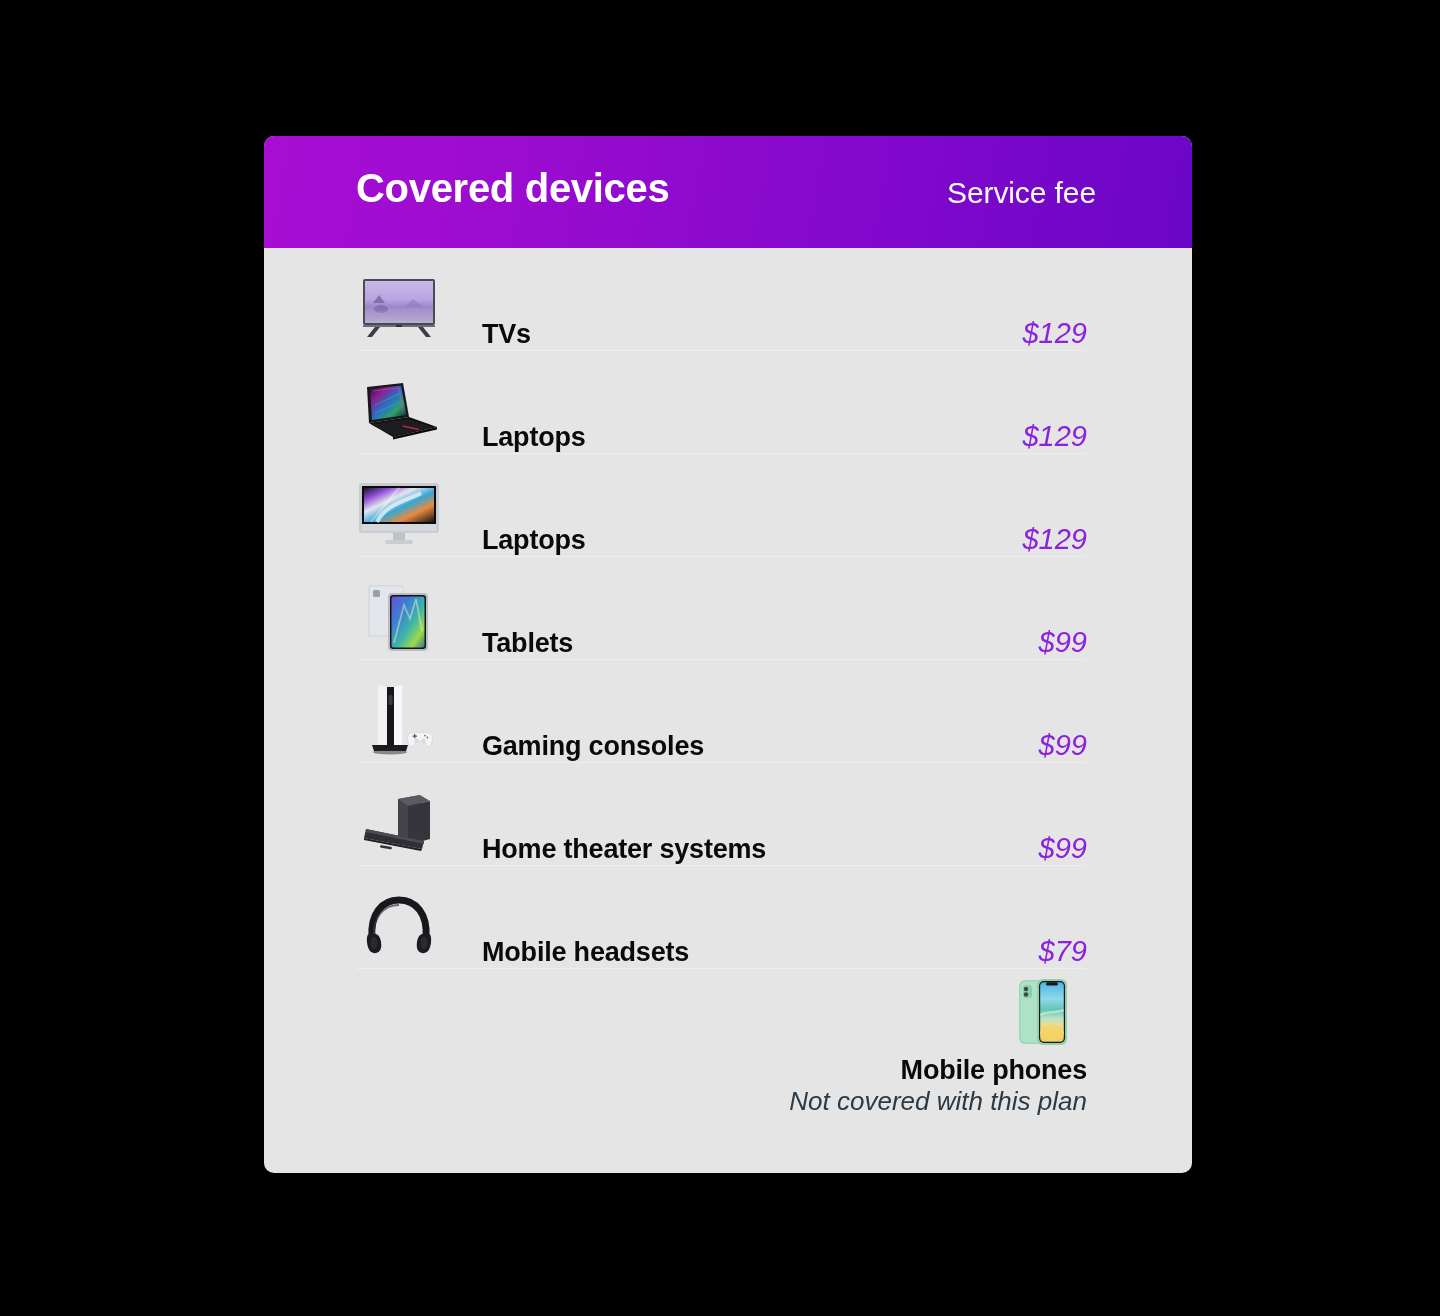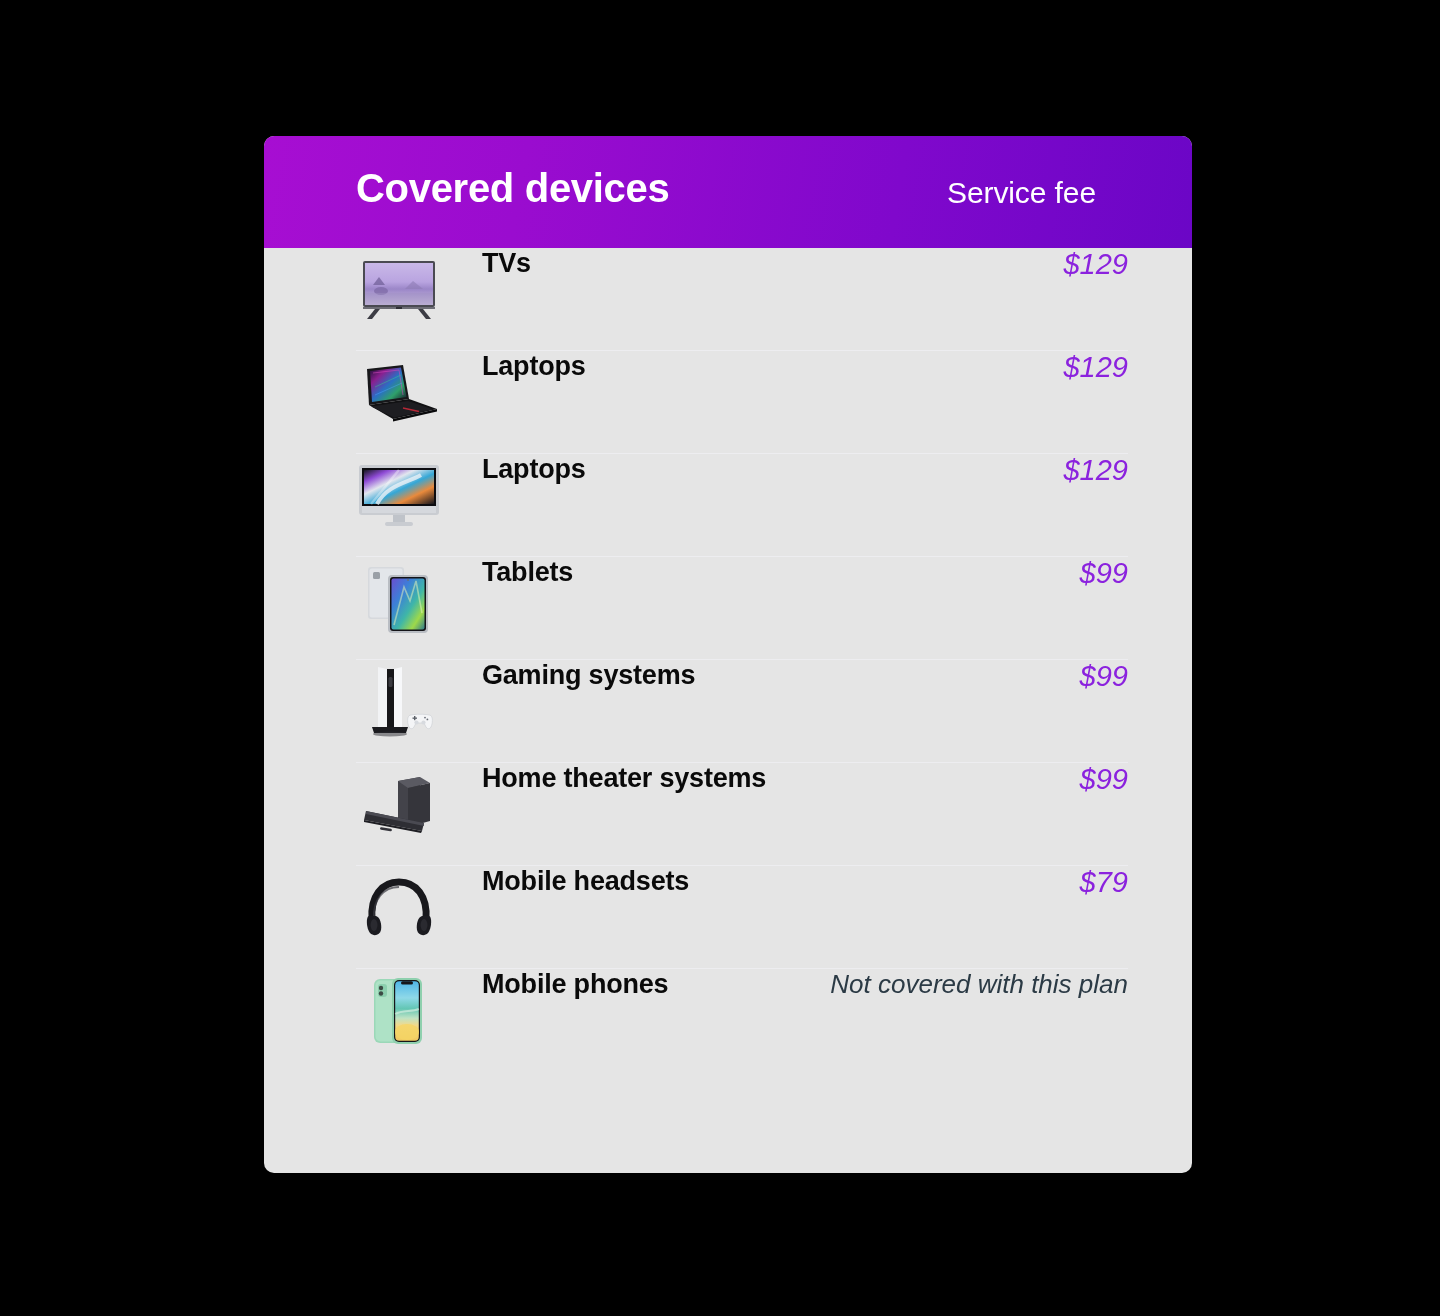--- a/index.html
+++ b/index.html
@@ -44,26 +44,26 @@
     color: #ffffff;
     letter-spacing: -0.1px;
     margin-left: 44px;
   }
 
   
   .rows { padding: 0 0 0 0; }
   .row {
     position: relative;
     display: flex;
-    align-items: flex-start;
+    align-items: flex-end;
     height: 103px;
-    margin: 0 64px 0 92px;
+    margin: 0 105px 0 92px;
     border-bottom: 1px solid #ededf0;
   }
-  .row:last-child { border-bottom: none; }
+  .row:last-child { border-bottom: none; flex-direction: column; }
 
   .thumb {
     width: 86px; height: 84px;
     flex: 0 0 86px;
     position: relative;
     display: flex; align-items: center; justify-content: center;
   }
   .thumb svg { display: block; }
 
   .row-label {
@@ -221,21 +221,21 @@
               <path d="M4 8 C1 8, 0 12, 1 17 C2 22, 5 23, 7 20 L9 16 L17 16 L19 20 C21 23, 24 22, 25 17 C26 12, 25 8, 22 8 C18 7, 8 7, 4 8 Z" fill="#f4f5f7" stroke="#c9ccd1" stroke-width="0.6"></path>
               <rect x="5.5" y="10.5" width="4.5" height="1.3" fill="#5a5f66"></rect>
               <rect x="7" y="9" width="1.4" height="4.2" fill="#5a5f66"></rect>
               <circle cx="18" cy="10.6" r="0.9" fill="#6a6f77"></circle>
               <circle cx="20.4" cy="12.4" r="0.9" fill="#6a6f77"></circle>
               <circle cx="9.5" cy="15.5" r="2.1" fill="#d7dadf"></circle>
               <circle cx="16.5" cy="15.5" r="2.1" fill="#d7dadf"></circle>
             </g>
           </svg>
         </div>
-        <div class="row-label">Gaming systems</div>
+        <div class="row-label">Gaming consoles</div>
         <div class="row-value">$99</div>
       </div>
 
 
       <div class="row">
         <div class="thumb">
           <svg width="82" height="68" viewBox="0 0 82 68">
             <path d="M40 10 L62 6 L62 46 L40 52 Z" fill="#43434a"></path>
             <path d="M40 10 L62 6 L72 12 L50 17 Z" fill="#5a5a62"></path>
             <path d="M50 17 L72 12 L72 50 L50 56 Z" fill="#35353b"></path>

